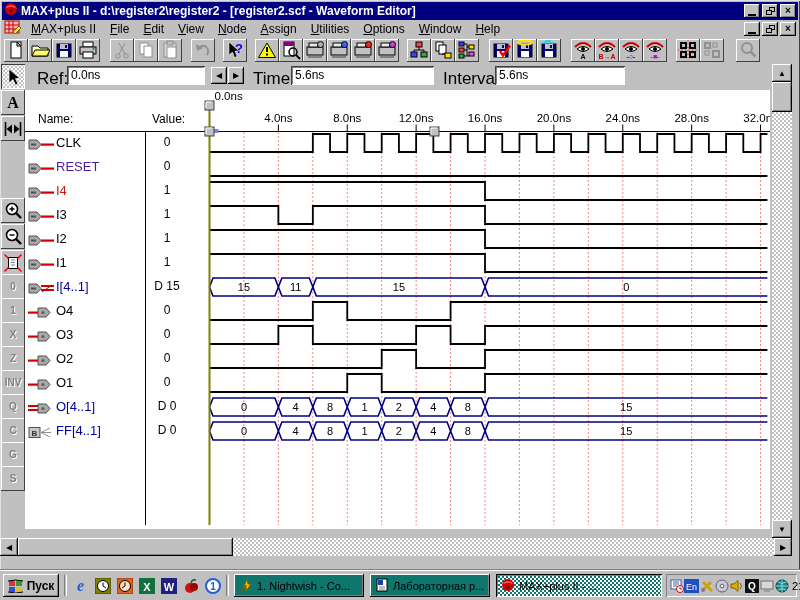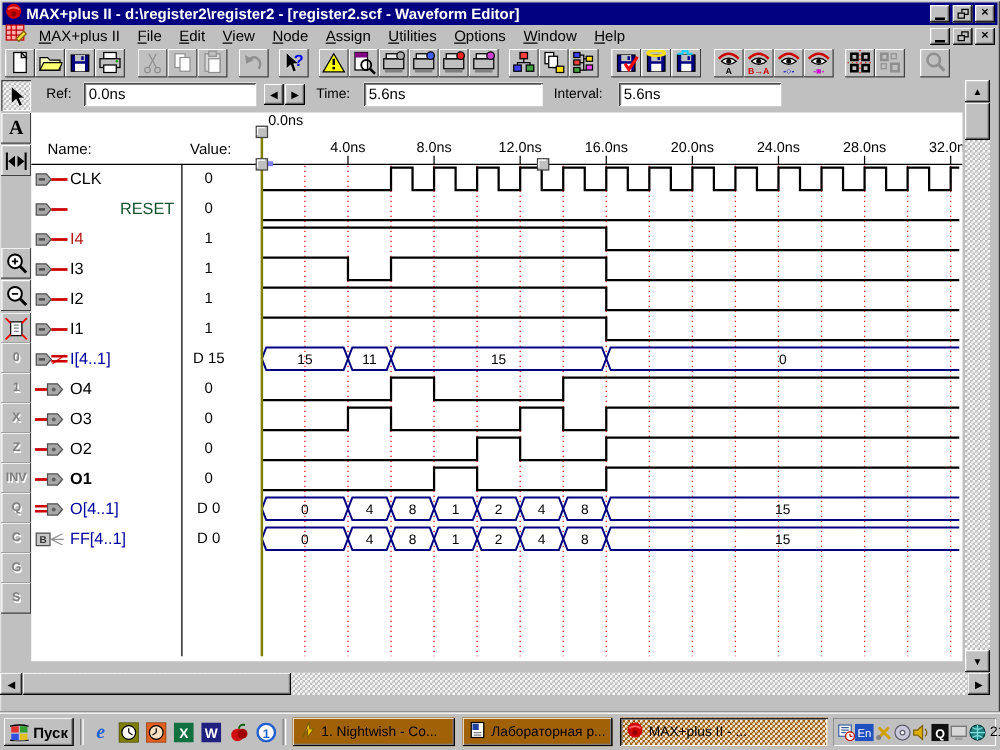--- a/index.html
+++ b/index.html
@@ -29,21 +29,21 @@
     box-shadow:inset -1px -1px 0 #404040,inset 1px 1px 0 #fff}
   .sidebar-btn{position:absolute;left:1px;width:24px;height:25px;background:#c0c0c0;
     display:flex;align-items:center;justify-content:center;
     box-shadow:inset -1px -1px 0 #404040,inset 1px 1px 0 #fff}
   .sidebar-btn.pressed{box-shadow:inset 1px 1px 0 #404040,inset -1px -1px 0 #fff;
     background-image:linear-gradient(45deg,#fff 25%,transparent 25%,transparent 75%,#fff 75%),
     linear-gradient(45deg,#fff 25%,transparent 25%,transparent 75%,#fff 75%);
     background-size:4px 4px;background-position:0 0,2px 2px}
   .embossed{font-size:10px;font-weight:bold;color:#808080;text-shadow:1px 1px 0 #fff}
   .refbar{position:absolute;left:25px;top:62px;width:745px;height:28px}
-  .rlabel{position:absolute;top:7px;font-size:11px}
+  .rlabel{position:absolute;top:7px;font-size:17px}
   .rfield{position:absolute;top:4px;height:19px;background:#fff;font-size:12px;padding:2px 4px;
     box-shadow:inset 1px 1px 0 #404040,inset -1px -1px 0 #fff,inset 2px 2px 0 #808080;white-space:nowrap}
   .spinbtn{position:absolute;top:5px;width:16px;height:17px;background:#c0c0c0;font-size:8px;
     display:flex;align-items:center;justify-content:center;
     box-shadow:inset -1px -1px 0 #000,inset 1px 1px 0 #fff,inset -2px -2px 0 #808080}
   .wavearea{position:absolute;left:25px;top:90px;width:745px;height:439px;background:#fff}
   .wavehdr{position:absolute;font-size:12px;color:#000}
   .rowwrap{position:absolute;left:25px;top:88px;width:745px;height:441px}
   .sigrow{position:absolute;left:0;height:20px;width:185px}
   .sigrow .icon{position:absolute;left:3px;top:4px}
@@ -64,21 +64,21 @@
     font-size:8px;box-shadow:inset -1px -1px 0 #000,inset 1px 1px 0 #fff,inset -2px -2px 0 #808080}
   .sthumb{position:absolute;background:#c0c0c0;
     box-shadow:inset -1px -1px 0 #000,inset 1px 1px 0 #fff,inset -2px -2px 0 #808080}
   .taskbar{position:absolute;left:0;top:570px;width:800px;height:30px;background:#c0c0c0;
     border-top:1px solid #fff;box-shadow:0 -1px 0 #808080}
   .startbtn{position:absolute;left:3px;top:3px;width:56px;height:23px;background:#c0c0c0;
     display:flex;align-items:center;justify-content:center;gap:3px;font-size:12px;font-weight:bold;
     box-shadow:inset -1px -1px 0 #000,inset 1px 1px 0 #fff,inset -2px -2px 0 #808080}
   .tbsep{position:absolute;top:4px;width:3px;height:21px;border-left:1px solid #808080;border-right:1px solid #fff}
   .qlicon{position:absolute;top:6px;width:17px;height:17px;display:flex;align-items:center;justify-content:center}
-  .taskbtn{position:absolute;top:3px;height:23px;background:#a16207;display:flex;align-items:center;gap:4px;
+  .taskbtn{position:absolute;top:3px;height:23px;background:#0f766e;display:flex;align-items:center;gap:4px;
     padding:0 5px;font-size:11px;white-space:nowrap;overflow:hidden;
     box-shadow:inset -1px -1px 0 #000,inset 1px 1px 0 #fff,inset -2px -2px 0 #808080}
   .taskbtn.active{font-weight:normal;box-shadow:inset 1px 1px 0 #000,inset -1px -1px 0 #fff,inset 2px 2px 0 #808080;
     background-image:linear-gradient(45deg,#fff 25%,transparent 25%,transparent 75%,#fff 75%),
     linear-gradient(45deg,#fff 25%,transparent 25%,transparent 75%,#fff 75%);
     background-size:4px 4px;background-position:0 0,2px 2px}
   .tray{position:absolute;left:666px;top:3px;width:131px;height:23px;
     box-shadow:inset 1px 1px 0 #808080,inset -1px -1px 0 #fff;display:flex;align-items:center;padding-left:3px}
   .trayicon{width:15px;height:16px;display:flex;align-items:center;justify-content:center;flex:0 0 auto}
   .trayclock{font-size:11px;margin-left:3px;white-space:nowrap}
@@ -551,21 +551,21 @@
           </svg></span>
         <span class="nm" style="color: rgb(0, 0, 0);">CLK</span>
         <span class="val">0</span>
       </div>
       <div class="sigrow" style="top: 69px;">
         <span class="icon"><svg width="27" height="13" viewBox="0 0 27 13">
             <polygon points="1,2 9,2 13,6.5 9,11 1,11" fill="#a8a8a8" stroke="#505050"></polygon>
             <rect x="3" y="5.5" width="5" height="2" fill="#505050"></rect>
             <rect x="13" y="5.5" width="13" height="2.2" fill="#cc0000"></rect>
           </svg></span>
-        <span class="nm" style="color: #14532d; margin-left: 40px;">RESET</span>
+        <span class="nm" style="color: #4c1d95;">RESET</span>
         <span class="val">0</span>
       </div>
       <div class="sigrow" style="top: 93px;">
         <span class="icon"><svg width="27" height="13" viewBox="0 0 27 13">
             <polygon points="1,2 9,2 13,6.5 9,11 1,11" fill="#a8a8a8" stroke="#505050"></polygon>
             <rect x="3" y="5.5" width="5" height="2" fill="#505050"></rect>
             <rect x="13" y="5.5" width="13" height="2.2" fill="#cc0000"></rect>
           </svg></span>
         <span class="nm" style="color: #b91c1c;">I4</span>
         <span class="val">1</span>
@@ -634,21 +634,21 @@
           </svg></span>
         <span class="nm" style="color: rgb(0, 0, 0);">O2</span>
         <span class="val">0</span>
       </div>
       <div class="sigrow" style="top: 285px;">
         <span class="icon"><svg width="27" height="13" viewBox="0 0 27 13">
             <rect x="0" y="5.5" width="10" height="2.2" fill="#cc0000"></rect>
             <polygon points="10,2 18,2 22,6.5 18,11 10,11" fill="#a8a8a8" stroke="#505050"></polygon>
             <circle cx="15" cy="6.5" r="1.6" fill="#606060"></circle>
           </svg></span>
-        <span class="nm" style="color: rgb(0, 0, 0); font-weight: bold;">O1</span>
+        <span class="nm" style="color: rgb(0, 0, 0);">O1</span>
         <span class="val">0</span>
       </div>
       <div class="sigrow" style="top: 309px;">
         <span class="icon"><svg width="27" height="13" viewBox="0 0 27 13">
             <rect x="0" y="3" width="10" height="2" fill="#cc0000"></rect>
             <rect x="0" y="7" width="10" height="2" fill="#cc0000"></rect>
             <polygon points="10,2 18,2 22,6.5 18,11 10,11" fill="#a8a8a8" stroke="#505050"></polygon>
             <circle cx="15" cy="6.5" r="1.6" fill="#606060"></circle>
           </svg></span>
         <span class="nm" style="color: rgb(0, 0, 160);">O[4..1]</span>

